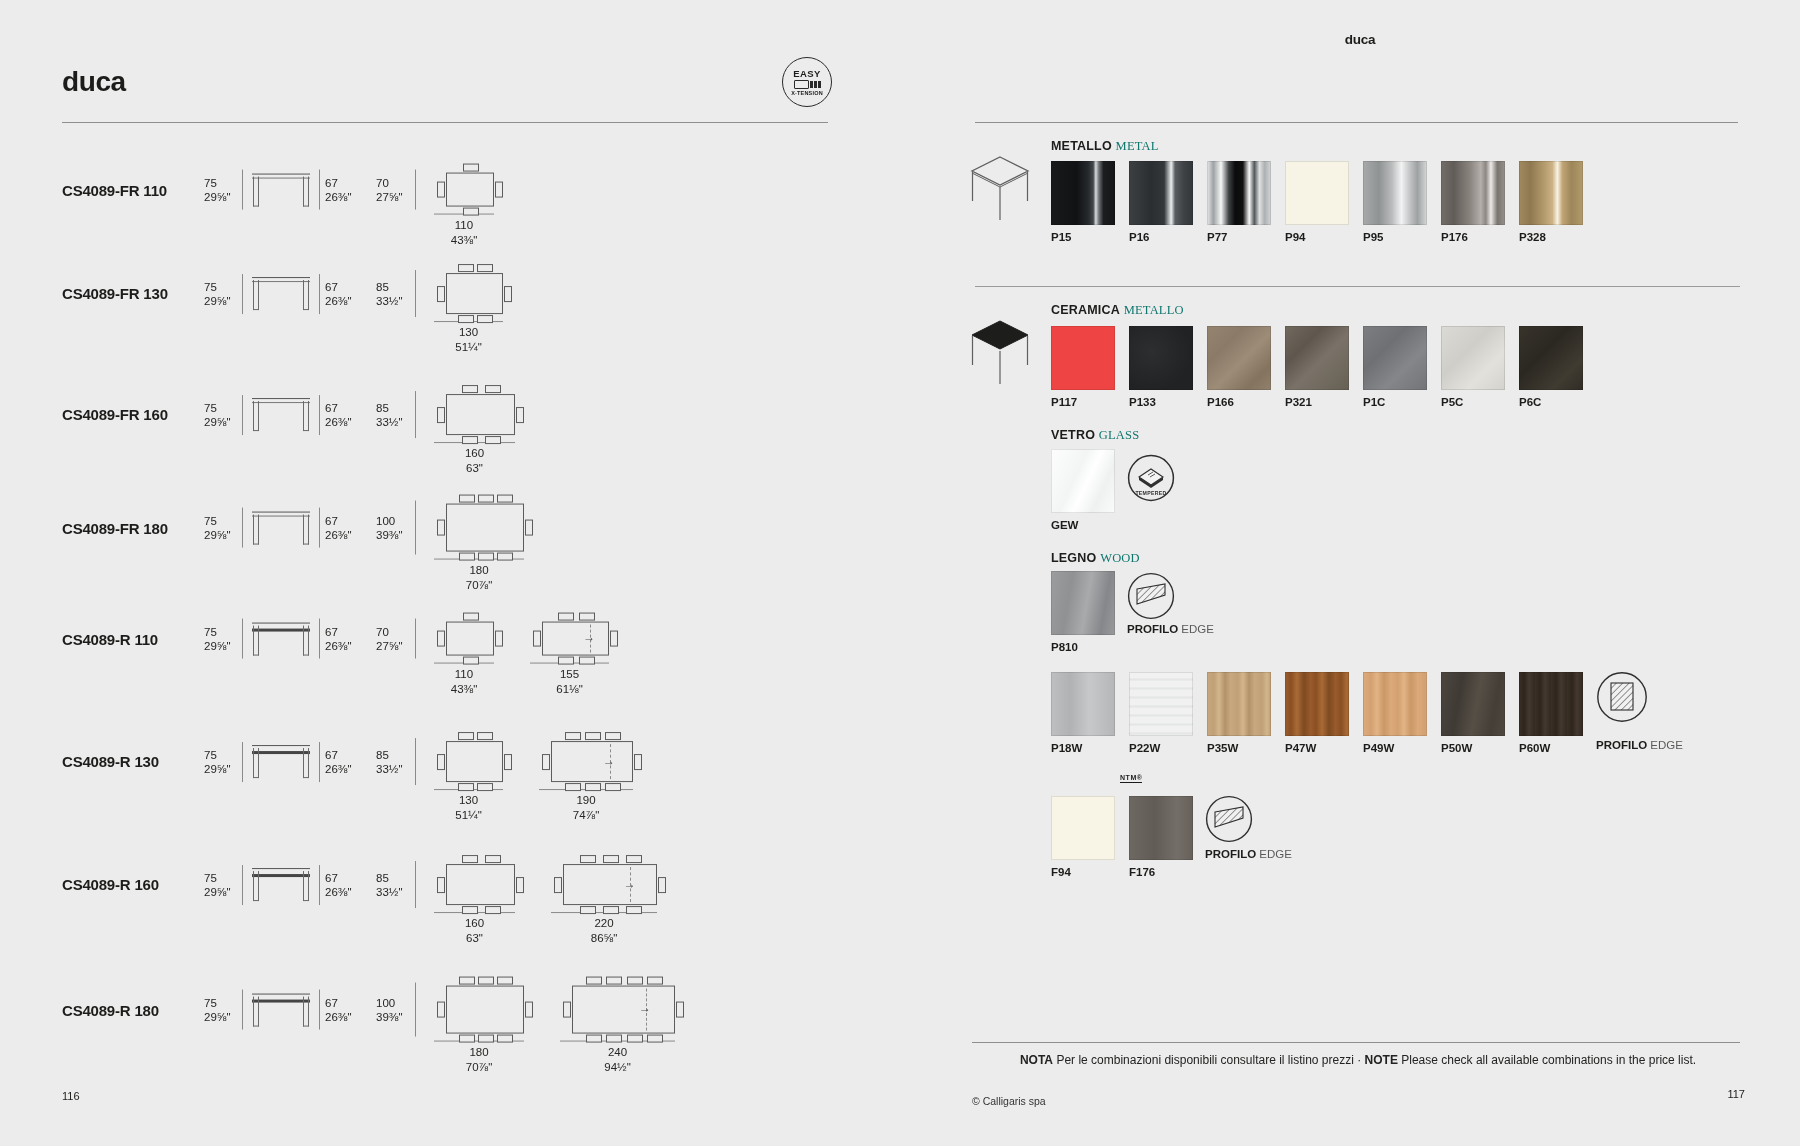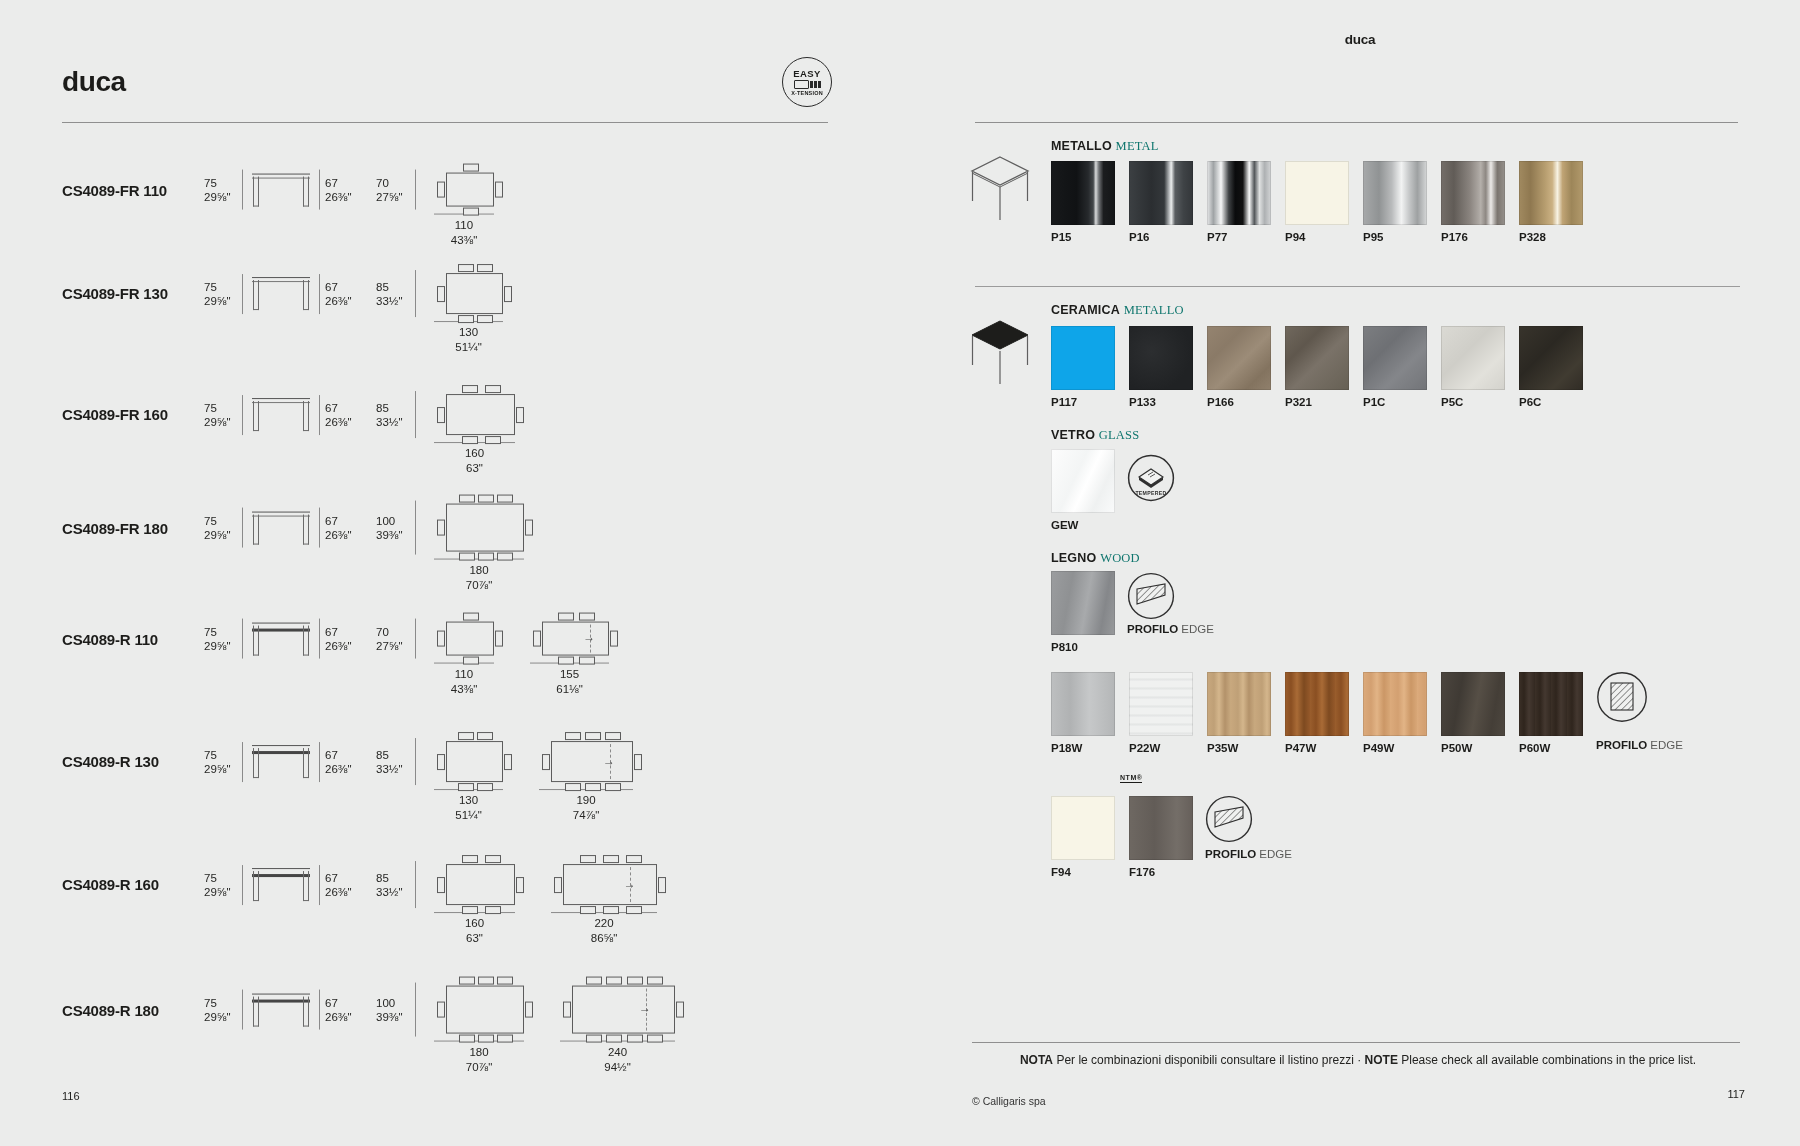--- a/index.html
+++ b/index.html
@@ -583,21 +583,21 @@
   <svg class="icon" style="left:968px;top:318px;" width="64" height="72" viewBox="0 0 64 72">
     <polygon points="32,3 60,17 32,31 4,17" fill="#1d1d1b" stroke="#1d1d1b" stroke-width="1"></polygon>
     <line x1="4.5" y1="18" x2="4.5" y2="47" stroke="#5f5f5f" stroke-width="1.2"></line>
     <line x1="59.5" y1="18" x2="59.5" y2="47" stroke="#5f5f5f" stroke-width="1.2"></line>
     <line x1="32" y1="33" x2="32" y2="66" stroke="#5f5f5f" stroke-width="1.2"></line>
   </svg>
   <div class="sec-label" style="left:1051px;top:303px;">
     <b>CERAMICA</b> <span>METALLO</span>
   </div>
   <div class="sw-row" style="left:1051px;top:326px;" id="sw-ceramica">
-      <div class="sw" style="background: #0ea5e9; text-decoration: underline;">
+      <div class="sw" style="background: #ef4444; text-decoration: underline;">
         <div class="sw-label">P117</div>
       </div>
       <div class="sw" style="background: radial-gradient(circle at 35% 40%, rgb(44, 46, 48) 0%, rgb(32, 34, 36) 70%);">
         <div class="sw-label">P133</div>
       </div>
       <div class="sw" style="background: linear-gradient(135deg, rgb(149, 132, 112) 0%, rgb(138, 122, 103) 30%, rgb(156, 140, 120) 55%, rgb(131, 115, 95) 80%, rgb(144, 128, 108) 100%);">
         <div class="sw-label">P166</div>
       </div>
       <div class="sw" style="background: linear-gradient(135deg, rgb(113, 105, 94) 0%, rgb(95, 87, 77) 30%, rgb(122, 114, 104) 55%, rgb(102, 96, 84) 100%);">
         <div class="sw-label">P321</div>

